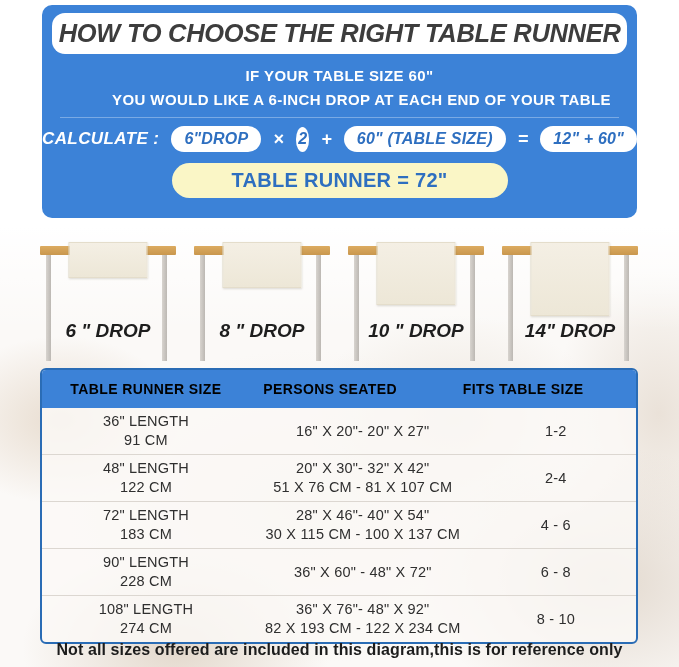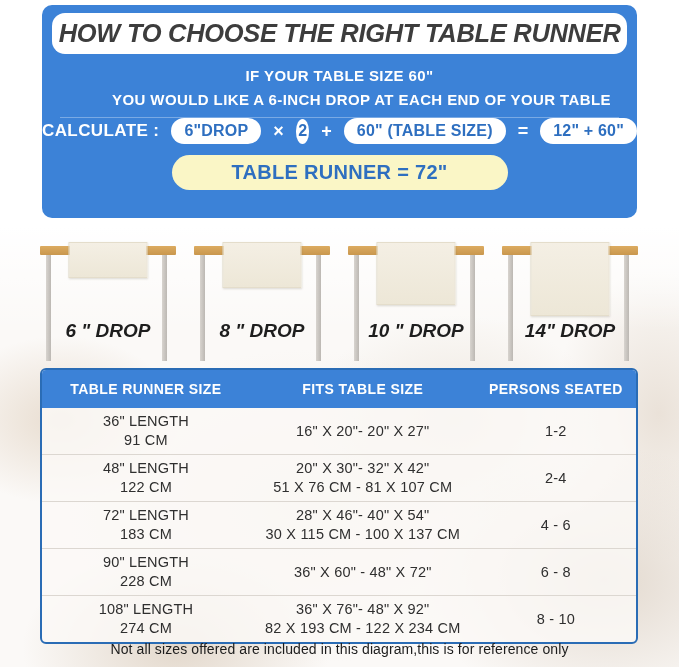--- a/index.html
+++ b/index.html
@@ -35,21 +35,21 @@
   }
   .sub{
     margin:0;text-align:center;color:#ffffff;font-weight:700;
     font-size:15px;letter-spacing:0.4px;
   }
   .sub.line1{margin-top:13px;}
   .sub.line2{margin-top:7px;margin-left:44px;}
   .divider{margin:9px 18px 0;border-top:1px solid rgba(255,255,255,0.32);height:0;}
   .calc-row{
     display:flex;align-items:center;justify-content:center;gap:12px;
-    margin-top:0;white-space:nowrap;
+    margin-top:8px;white-space:nowrap;font-style:italic;
   }
   .calc-label{color:#ffffff;font-weight:800;font-size:17px;letter-spacing:0.4px;}
   .pill{
     background:#ffffff;color:#2e6fc0;font-weight:800;font-size:16px;
     border-radius:15px;padding:4px 13px;letter-spacing:0.2px;
   }
   .op{color:#ffffff;font-weight:800;font-size:18px;}
   .circle{
     width:25px;height:25px;background:#ffffff;color:#2e6fc0;border-radius:50%;
     display:flex;align-items:center;justify-content:center;font-weight:800;font-size:16px;
@@ -86,36 +86,36 @@
     position:absolute;top:88px;width:100%;text-align:center;
     font-weight:800;font-style:italic;font-size:19px;color:#1e1e1e;white-space:nowrap;
   }
   
   .size-table{
     position:absolute;left:40px;top:368px;width:598px;box-sizing:border-box;
     border:2px solid #2a6cb5;border-radius:6px;overflow:hidden;
     background:rgba(251,249,246,0.82);
   }
   .thead{
-    display:flex;align-items:center;height:38px;background:#3c82d7;color:#ffffff;
+    display:flex;align-items:center;height:38px;background:#3c82d7;color:#000000;
     font-weight:800;font-size:14px;letter-spacing:0.4px;
   }
   .trow{
     display:flex;align-items:center;height:46px;border-top:1px solid #dcd7d1;
     color:#2f2f2f;font-size:14.5px;
   }
   .c{text-align:center;line-height:1.3;}
   .c1{width:35%;}
   .c2{width:38%;}
   .c3{width:27%;}
   .trow .c{letter-spacing:0.2px;}
   
   .footnote{
     position:absolute;left:0;top:641px;width:100%;margin:0;text-align:center;
-    font-size:14px;font-weight:400;color:#1c1c1c;letter-spacing:0.1px;
+    font-size:16px;font-weight:700;color:#1c1c1c;letter-spacing:0.1px;
   }
 </style>
 </head>
 <body>
 
 <div class="page">
 
   <section class="panel">
     <div class="title-box">
       <h1>HOW TO CHOOSE THE RIGHT TABLE RUNNER</h1>
@@ -167,22 +167,22 @@
       <div class="leg l"></div>
       <div class="leg r"></div>
       <div class="runner"></div>
       <div class="dlabel">14" DROP</div>
     </div>
   </section>
 
   <section class="size-table">
     <div class="thead">
       <div class="c c1">TABLE RUNNER SIZE</div>
+      <div class="c c3">PERSONS SEATED</div>
       <div class="c c2">FITS TABLE SIZE</div>
-      <div class="c c3">PERSONS SEATED</div>
     </div>
 
     <div class="trow" style="border-top:none;">
       <div class="c c1">
         <div>36" LENGTH</div>
         <div>91 CM</div>
       </div>
       <div class="c c2">
         <div>16" X 20"- 20" X 27"</div>
       </div>

